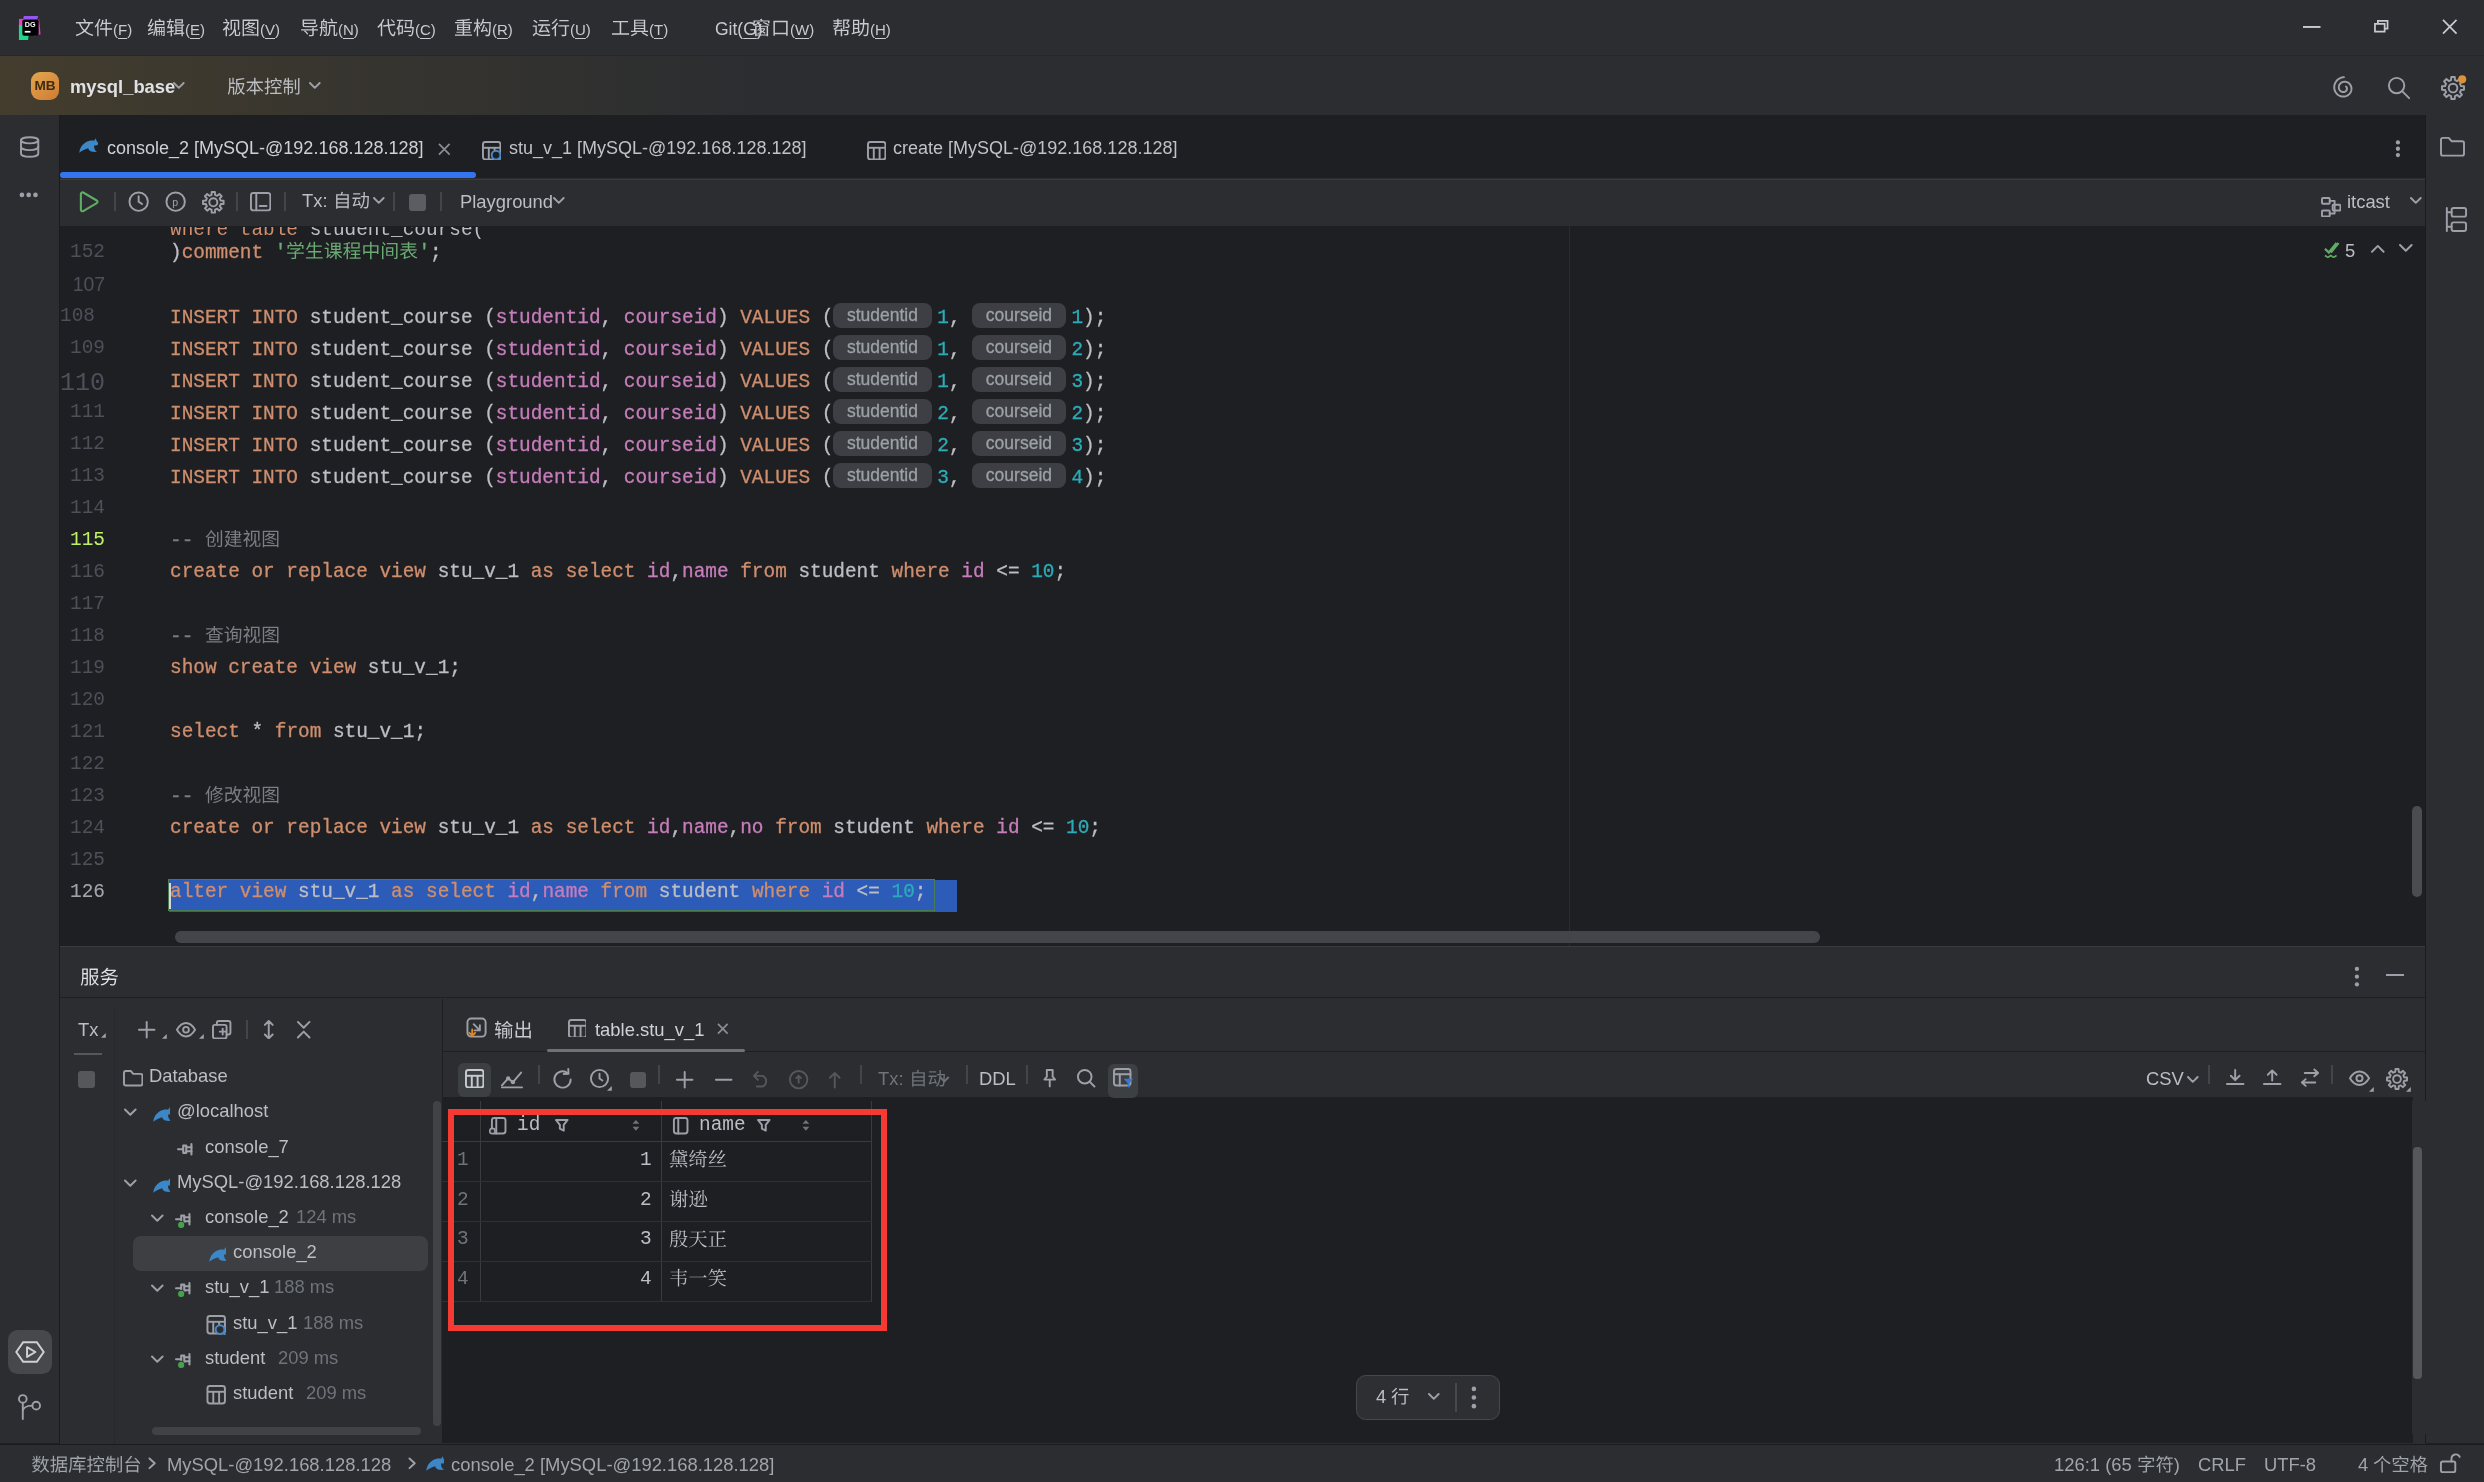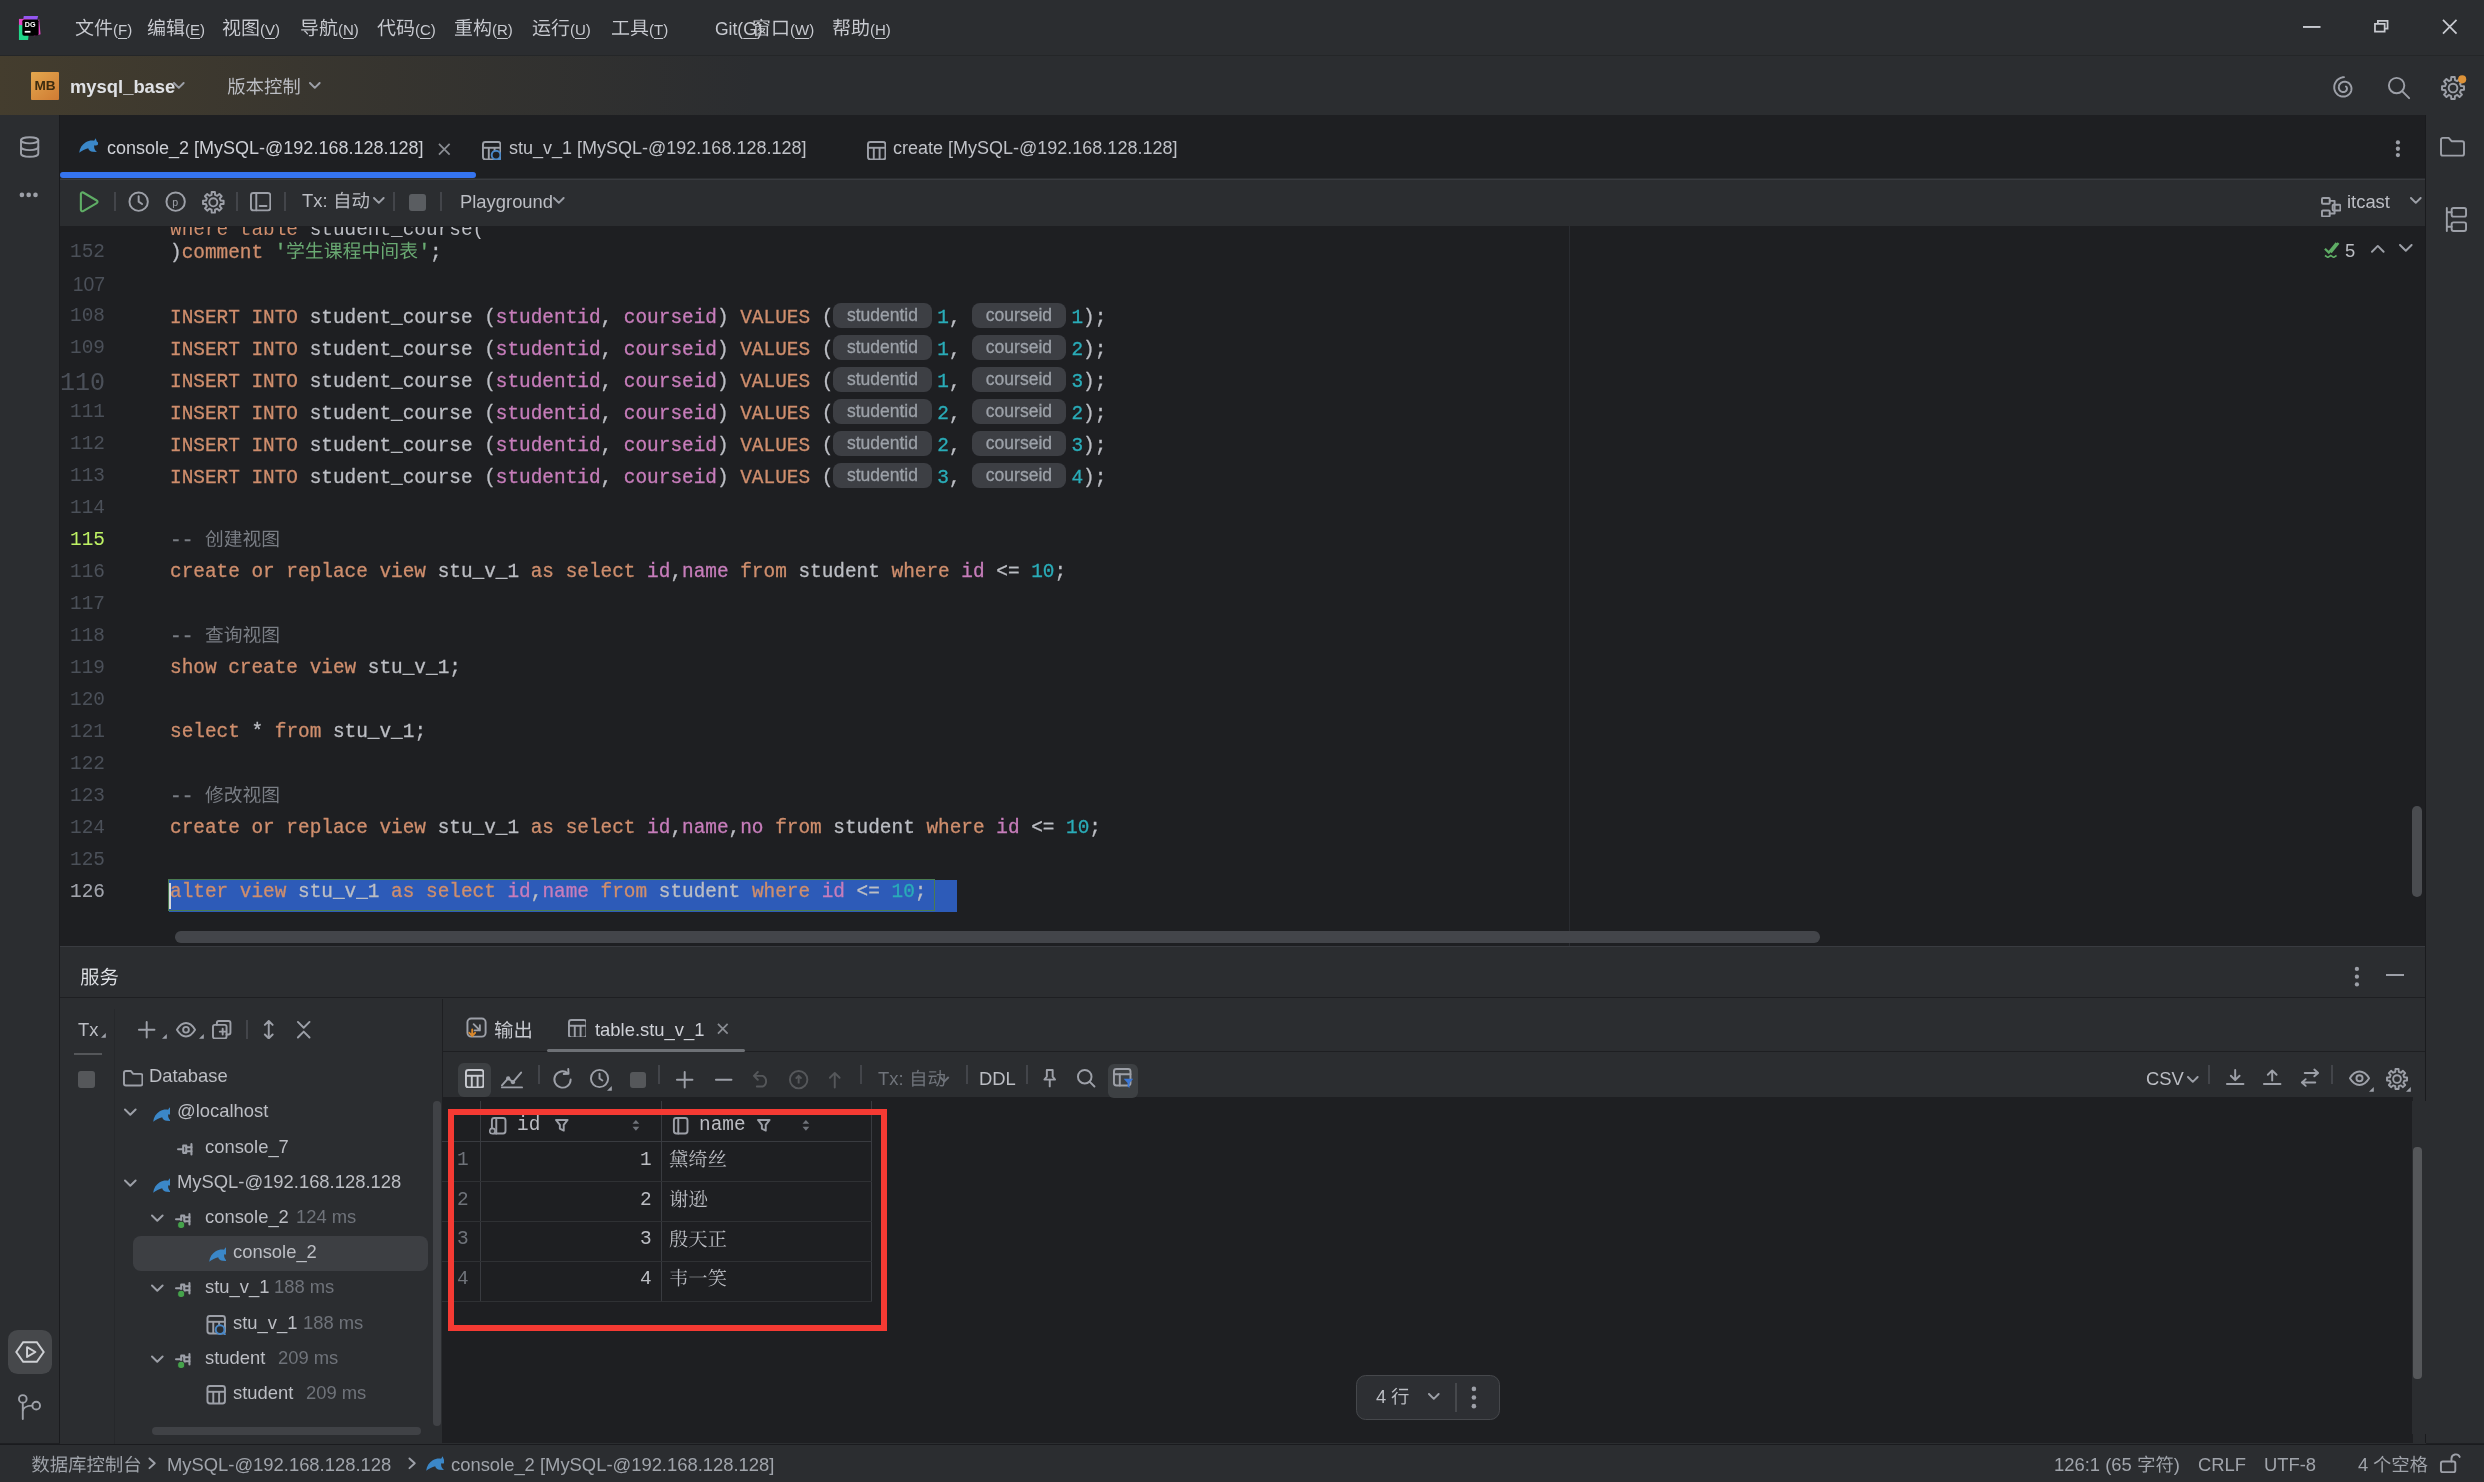--- a/index.html
+++ b/index.html
@@ -153,21 +153,21 @@
     </svg><span style="font-size:15px">(<u>H</u>)</span></div>
 <svg class="ab" style="left:2303px;top:25px;width:17.5px;height:3.9px" viewBox="0 0 18 4">
     <line x1="0" y1="2" x2="18" y2="2" stroke="#c8cad0" stroke-width="2"></line>
   </svg>
 <svg class="ab" style="left:2374px;top:19.4px;width:15.5px;height:14.6px" viewBox="0 0 16 15">
     <path d="M1 5 v8 h10 v-8z M4 5 v-3 h10 v8 h-3" fill="none" stroke="#c8cad0" stroke-width="1.8"></path>
   </svg>
 <svg class="ab" style="left:2442px;top:19.4px;width:15.5px;height:15.5px" viewBox="0 0 16 16">
     <path d="M1 1 L15 15 M15 1 L1 15" stroke="#c8cad0" stroke-width="1.8"></path>
   </svg>
-<div class="ab" style="left:31px;top:72px;width:28px;height:28px;background:linear-gradient(140deg,#e3a74e,#cf7b33);border-radius:1px;color:#3d2c10;font-weight:bold;font-size:13.6px;text-align:center;line-height:28px">MB</div>
+<div class="ab" style="left:31px;top:72px;width:28px;height:28px;background:linear-gradient(140deg,#e3a74e,#cf7b33);border-radius:9px;color:#3d2c10;font-weight:bold;font-size:13.6px;text-align:center;line-height:28px">MB</div>
 <div class="ab" style="left:70px;top:76px;font-size:18.4px;color:#dfe1e5;white-space:pre;font-weight:bold">mysql_base</div>
 <svg class="ab" style="left:173px;top:82px;width:11.6px;height:7.8px" viewBox="0 0 12 8">
     <path d="M1 1 L6 6 L11 1" fill="none" stroke="#9da0a8" stroke-width="2" stroke-linecap="round" stroke-linejoin="round"></path>
   </svg>
 <div class="ab" style="left:227px;top:76px;font-size:18.4px;color:#bcbec4;white-space:pre;"><svg class="zh" style="width:74px;height:18.4px;vertical-align:-2.2px" viewBox="0 0 4000 1000">
       <use href="#a20" x="0"></use>
       <use href="#a21" x="1000"></use>
       <use href="#a22" x="2000"></use>
       <use href="#a23" x="3000"></use>
     </svg></div>
@@ -275,21 +275,21 @@
 <div class="ab" style="left:170px;top:241px;font-size:19.4px;color:#bcbec4;white-space:pre;font-family:'Liberation Mono';-webkit-text-stroke:0.3px">)<i style="color:#cf8e6d">comment</i> <i style="color:#6aab73">'<svg class="zh" style="width:132px;height:19px;vertical-align:-2.2px" viewBox="0 0 7000 1000">
         <use href="#a26" x="0"></use>
         <use href="#a27" x="1000"></use>
         <use href="#a28" x="2000"></use>
         <use href="#a29" x="3000"></use>
         <use href="#a30" x="4000"></use>
         <use href="#a31" x="5000"></use>
         <use href="#a32" x="6000"></use>
       </svg>'</i>;</div>
 <div class="ab" style="left:60px;top:273px;font-size:19.4px;color:#4b5059;white-space:pre;font-family:Liberation Sans, sans-serif"><span style="display:inline-block;width:45px;text-align:right">107</span></div>
-<div class="ab" style="left:60px;top:305px;font-size:19.4px;color:#4b5059;white-space:pre;font-family:'Liberation Mono'"><span style="display:inline-block;width:45px;text-align:right">108</span></div>
+<div class="ab" style="left:60px;top:305px;font-size:19.4px;color:#4b5059;white-space:pre;font-family:'Liberation Mono'"><span style="display:inline-block;width:45px;text-align:left">108</span></div>
 <div class="ab" style="left:170px;top:305px;font-size:19.4px;color:#bcbec4;white-space:pre;font-family:'Liberation Mono';-webkit-text-stroke:0.3px"><i style="color:#cf8e6d">INSERT INTO</i> student_course (<i style="color:#c77dbb">studentid</i>, <i style="color:#c77dbb">courseid</i>) <i style="color:#cf8e6d">VALUES</i> (<span class="pill">studentid</span><i style="color:#2aacb8">1</i>, <span class="pill">courseid</span><i style="color:#2aacb8">1</i>);</div>
 <div class="ab" style="left:60px;top:337px;font-size:19.4px;color:#4b5059;white-space:pre;font-family:'Liberation Mono'"><span style="display:inline-block;width:45px;text-align:right">109</span></div>
 <div class="ab" style="left:170px;top:337px;font-size:19.4px;color:#bcbec4;white-space:pre;font-family:'Liberation Mono';-webkit-text-stroke:0.3px"><i style="color:#cf8e6d">INSERT INTO</i> student_course (<i style="color:#c77dbb">studentid</i>, <i style="color:#c77dbb">courseid</i>) <i style="color:#cf8e6d">VALUES</i> (<span class="pill">studentid</span><i style="color:#2aacb8">1</i>, <span class="pill">courseid</span><i style="color:#2aacb8">2</i>);</div>
 <div class="ab" style="left:60px;top:369px;font-size:25px;color:#4b5059;white-space:pre;font-family:'Liberation Mono'"><span style="display:inline-block;width:45px;text-align:right">110</span></div>
 <div class="ab" style="left:170px;top:369px;font-size:19.4px;color:#bcbec4;white-space:pre;font-family:'Liberation Mono';-webkit-text-stroke:0.3px"><i style="color:#cf8e6d">INSERT INTO</i> student_course (<i style="color:#c77dbb">studentid</i>, <i style="color:#c77dbb">courseid</i>) <i style="color:#cf8e6d">VALUES</i> (<span class="pill">studentid</span><i style="color:#2aacb8">1</i>, <span class="pill">courseid</span><i style="color:#2aacb8">3</i>);</div>
 <div class="ab" style="left:60px;top:401px;font-size:19.4px;color:#4b5059;white-space:pre;font-family:'Liberation Mono'"><span style="display:inline-block;width:45px;text-align:right">111</span></div>
 <div class="ab" style="left:170px;top:401px;font-size:19.4px;color:#bcbec4;white-space:pre;font-family:'Liberation Mono';-webkit-text-stroke:0.3px"><i style="color:#cf8e6d">INSERT INTO</i> student_course (<i style="color:#c77dbb">studentid</i>, <i style="color:#c77dbb">courseid</i>) <i style="color:#cf8e6d">VALUES</i> (<span class="pill">studentid</span><i style="color:#2aacb8">2</i>, <span class="pill">courseid</span><i style="color:#2aacb8">2</i>);</div>
 <div class="ab" style="left:60px;top:433px;font-size:19.4px;color:#4b5059;white-space:pre;font-family:'Liberation Mono'"><span style="display:inline-block;width:45px;text-align:right">112</span></div>
 <div class="ab" style="left:170px;top:433px;font-size:19.4px;color:#bcbec4;white-space:pre;font-family:'Liberation Mono';-webkit-text-stroke:0.3px"><i style="color:#cf8e6d">INSERT INTO</i> student_course (<i style="color:#c77dbb">studentid</i>, <i style="color:#c77dbb">courseid</i>) <i style="color:#cf8e6d">VALUES</i> (<span class="pill">studentid</span><i style="color:#2aacb8">2</i>, <span class="pill">courseid</span><i style="color:#2aacb8">3</i>);</div>
 <div class="ab" style="left:60px;top:465px;font-size:19.4px;color:#4b5059;white-space:pre;font-family:'Liberation Mono'"><span style="display:inline-block;width:45px;text-align:right">113</span></div>

